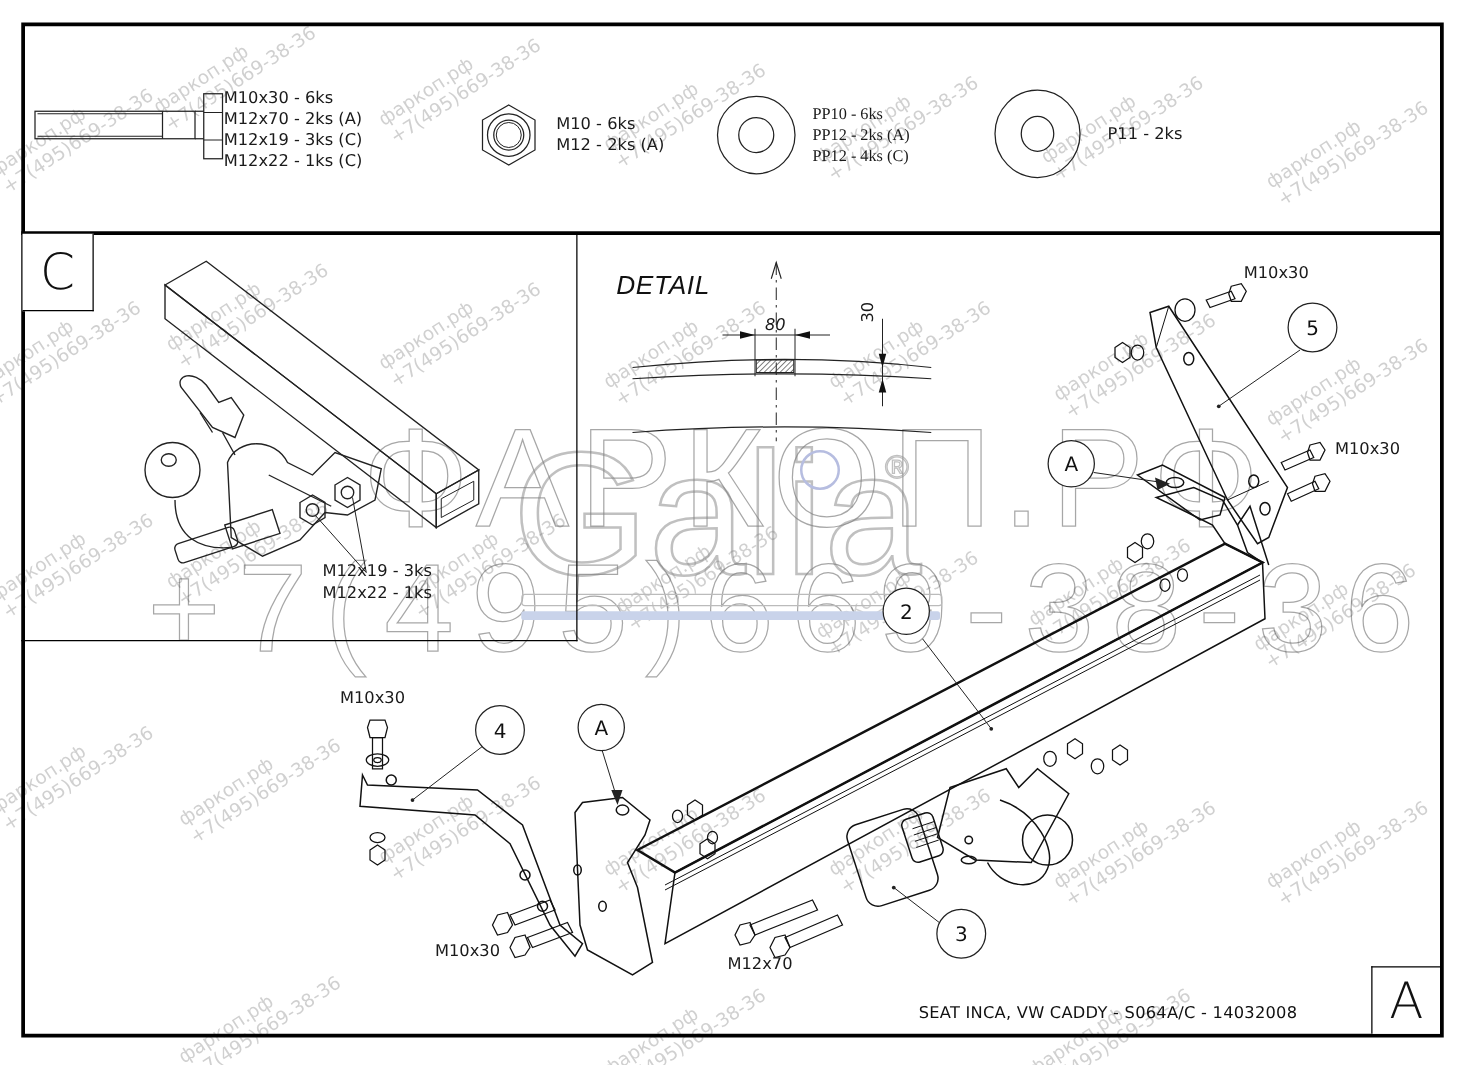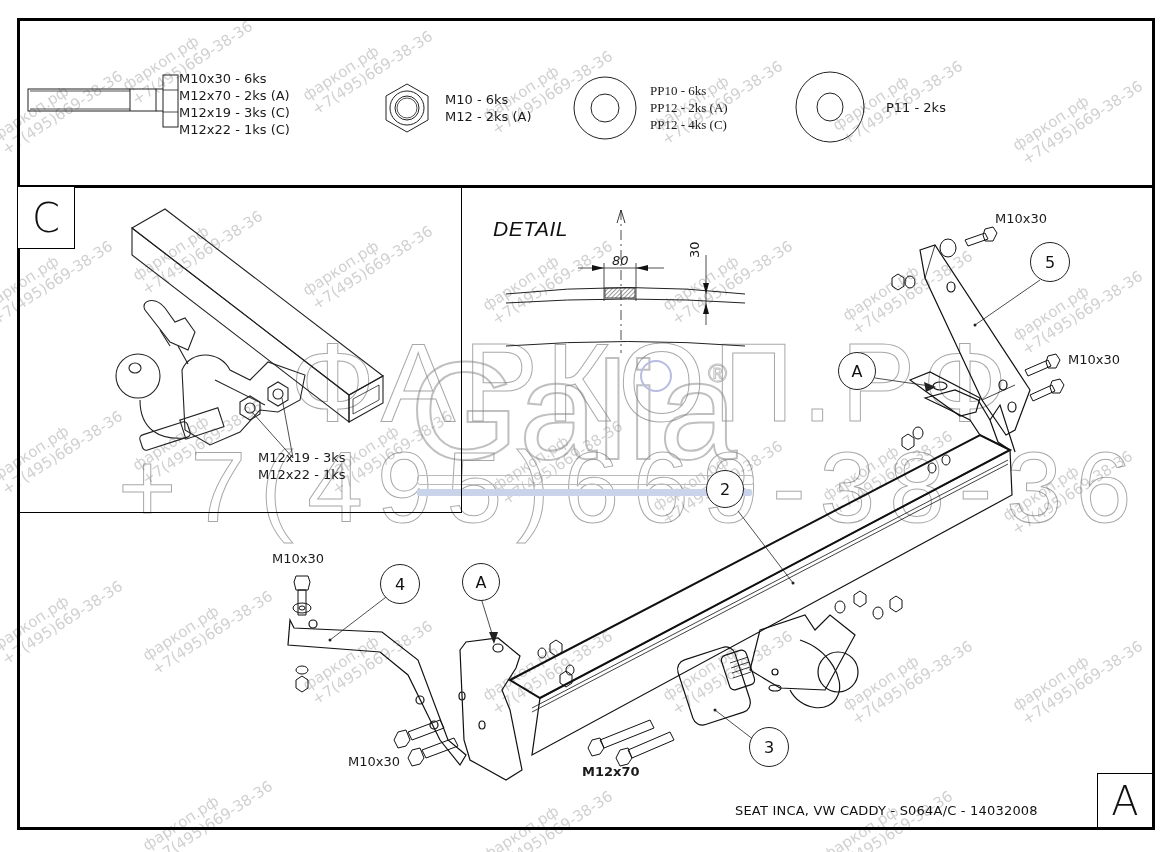--- a/index.html
+++ b/index.html
@@ -377,16 +377,16 @@
 <div class="callout" style="left:749px;top:727px;width:40px;height:40px;">3</div>
 <div class="callout" style="left:380px;top:564px;width:40px;height:40px;">4</div>
 <div class="callout" style="left:1030px;top:242px;width:40px;height:40px;">5</div>
 <div class="callout" style="left:462px;top:563px;width:38px;height:38px;">A</div>
 <div class="callout" style="left:838px;top:352px;width:38px;height:38px;">A</div>
 
 <div class="txt" style="left:995px;top:210px;">M10x30</div>
 <div class="txt" style="left:1068px;top:351px;">M10x30</div>
 <div class="txt" style="left:272px;top:550px;">M10x30</div>
 <div class="txt" style="left:348px;top:753px;">M10x30</div>
-<div class="txt" style="left:582px;top:763px;font-weight:bold;">M12x70</div>
+<div class="txt" style="left:582px;top:763px;">M12x70</div>
 
 <div class="title-block" style="left:735px;top:803px;">SEAT INCA, VW CADDY - S064A/C - 14032008</div>
 <div class="box-letter" style="left:1097px;top:773px;width:54px;height:53px;border-right:none;border-bottom:none;">A</div>
 
 </body></html>

